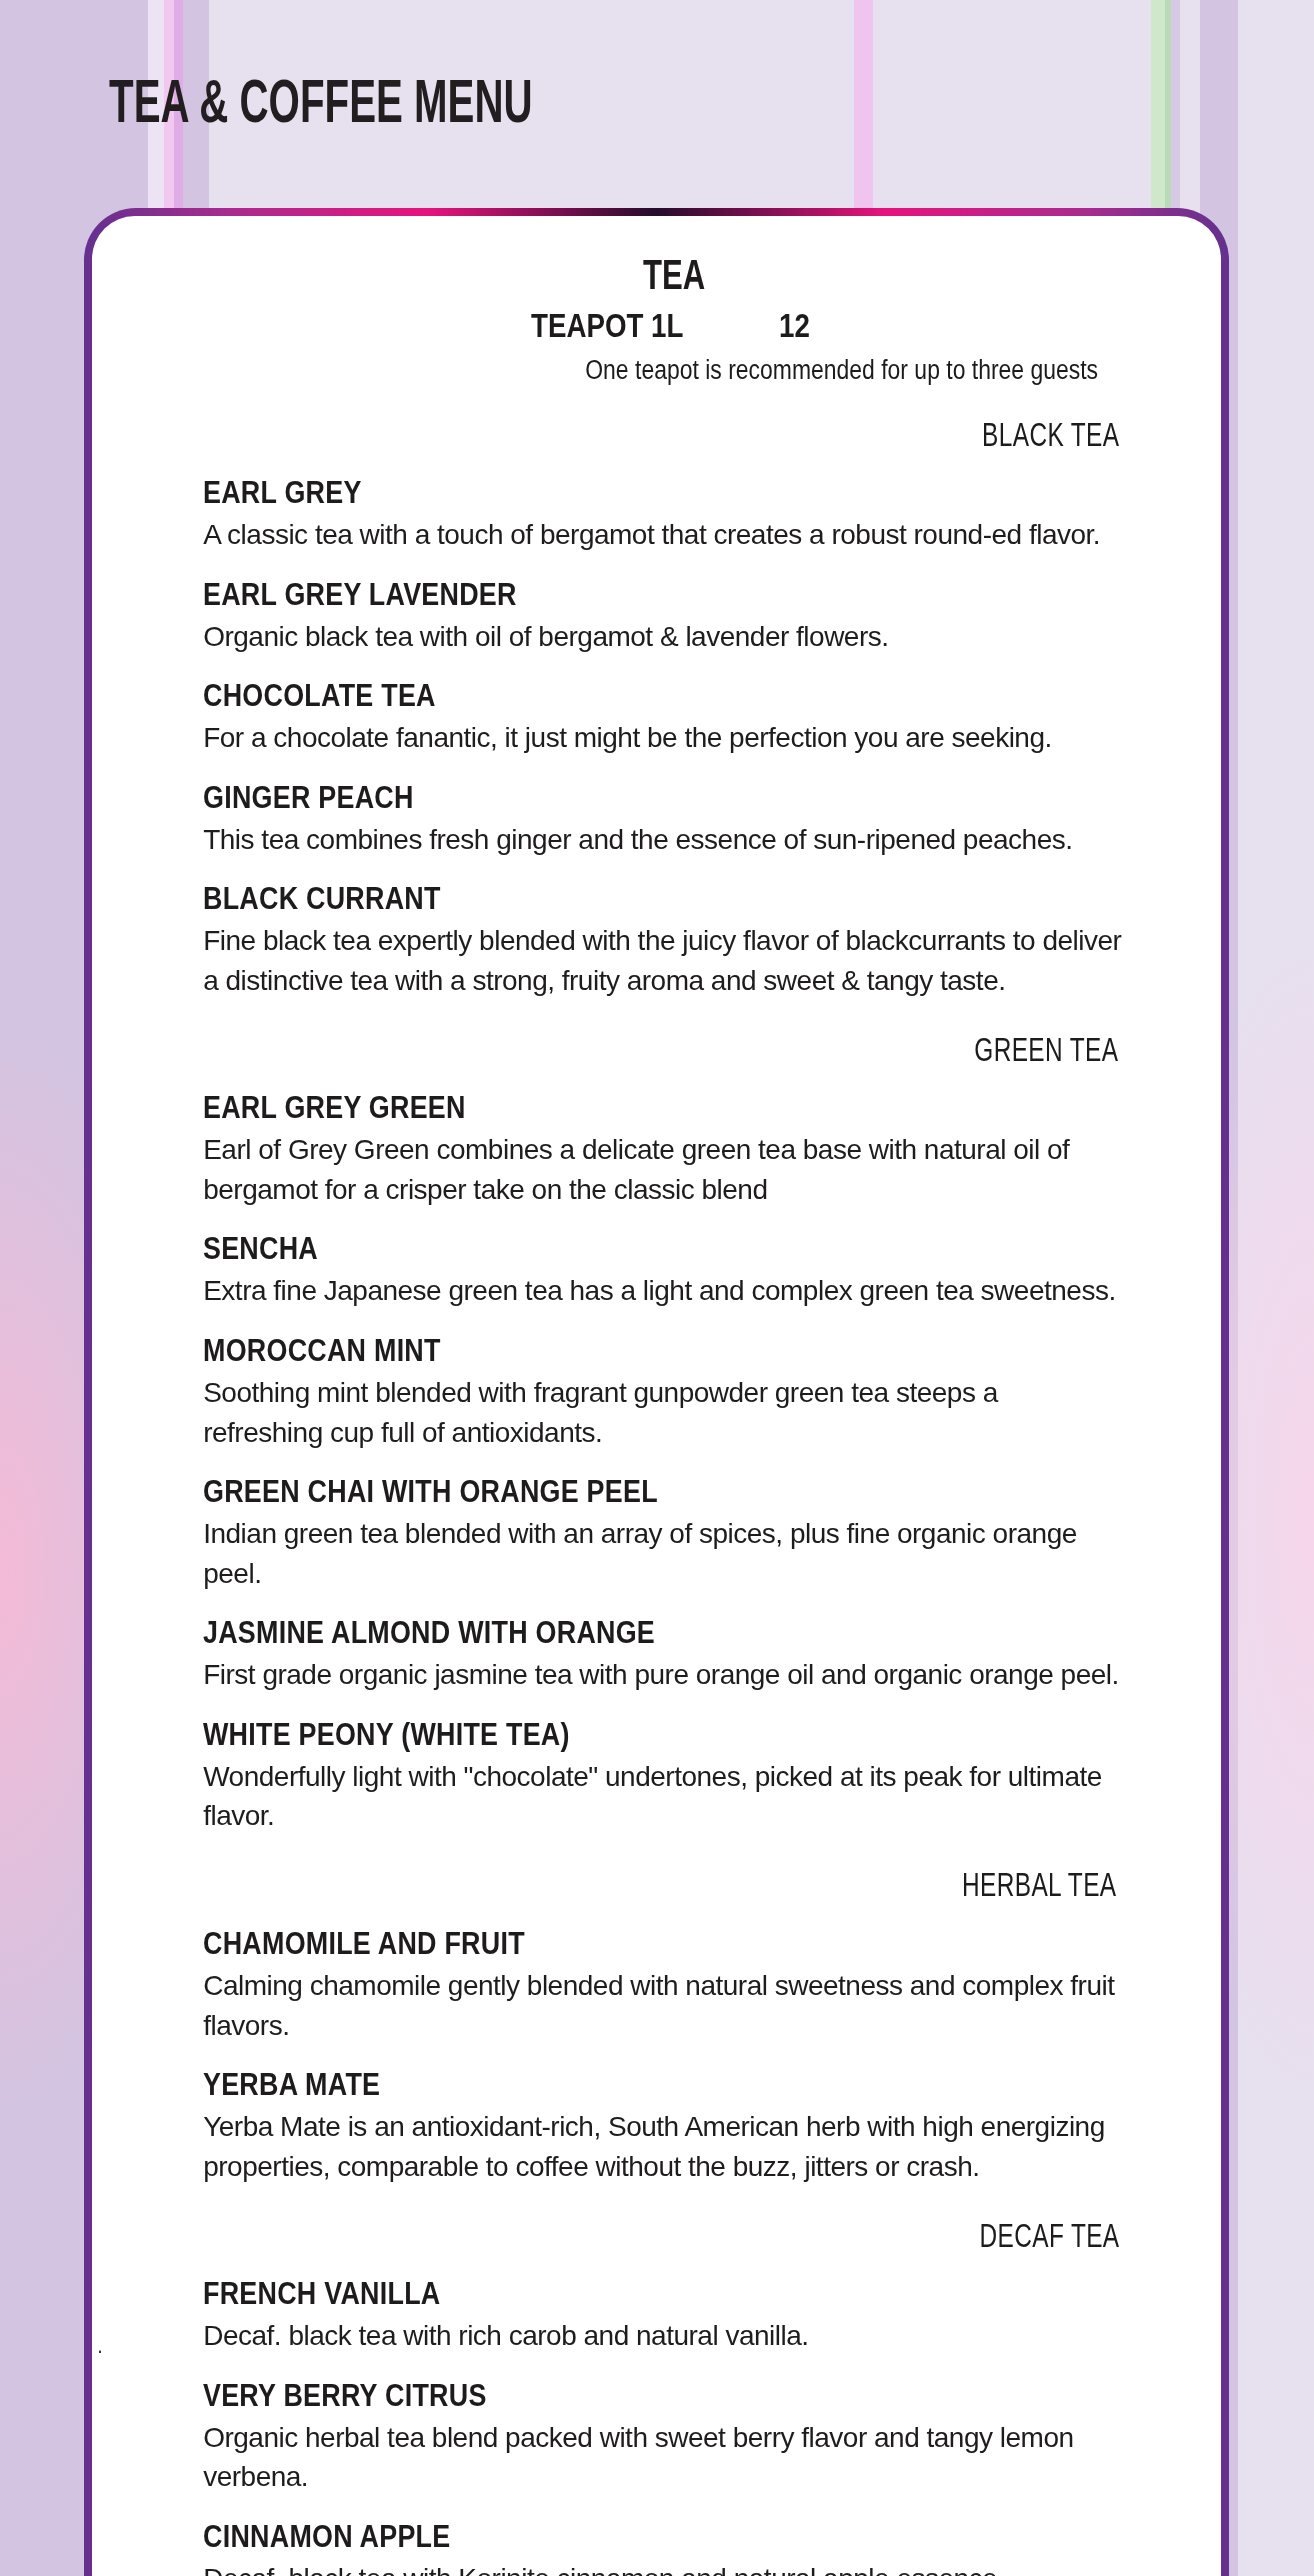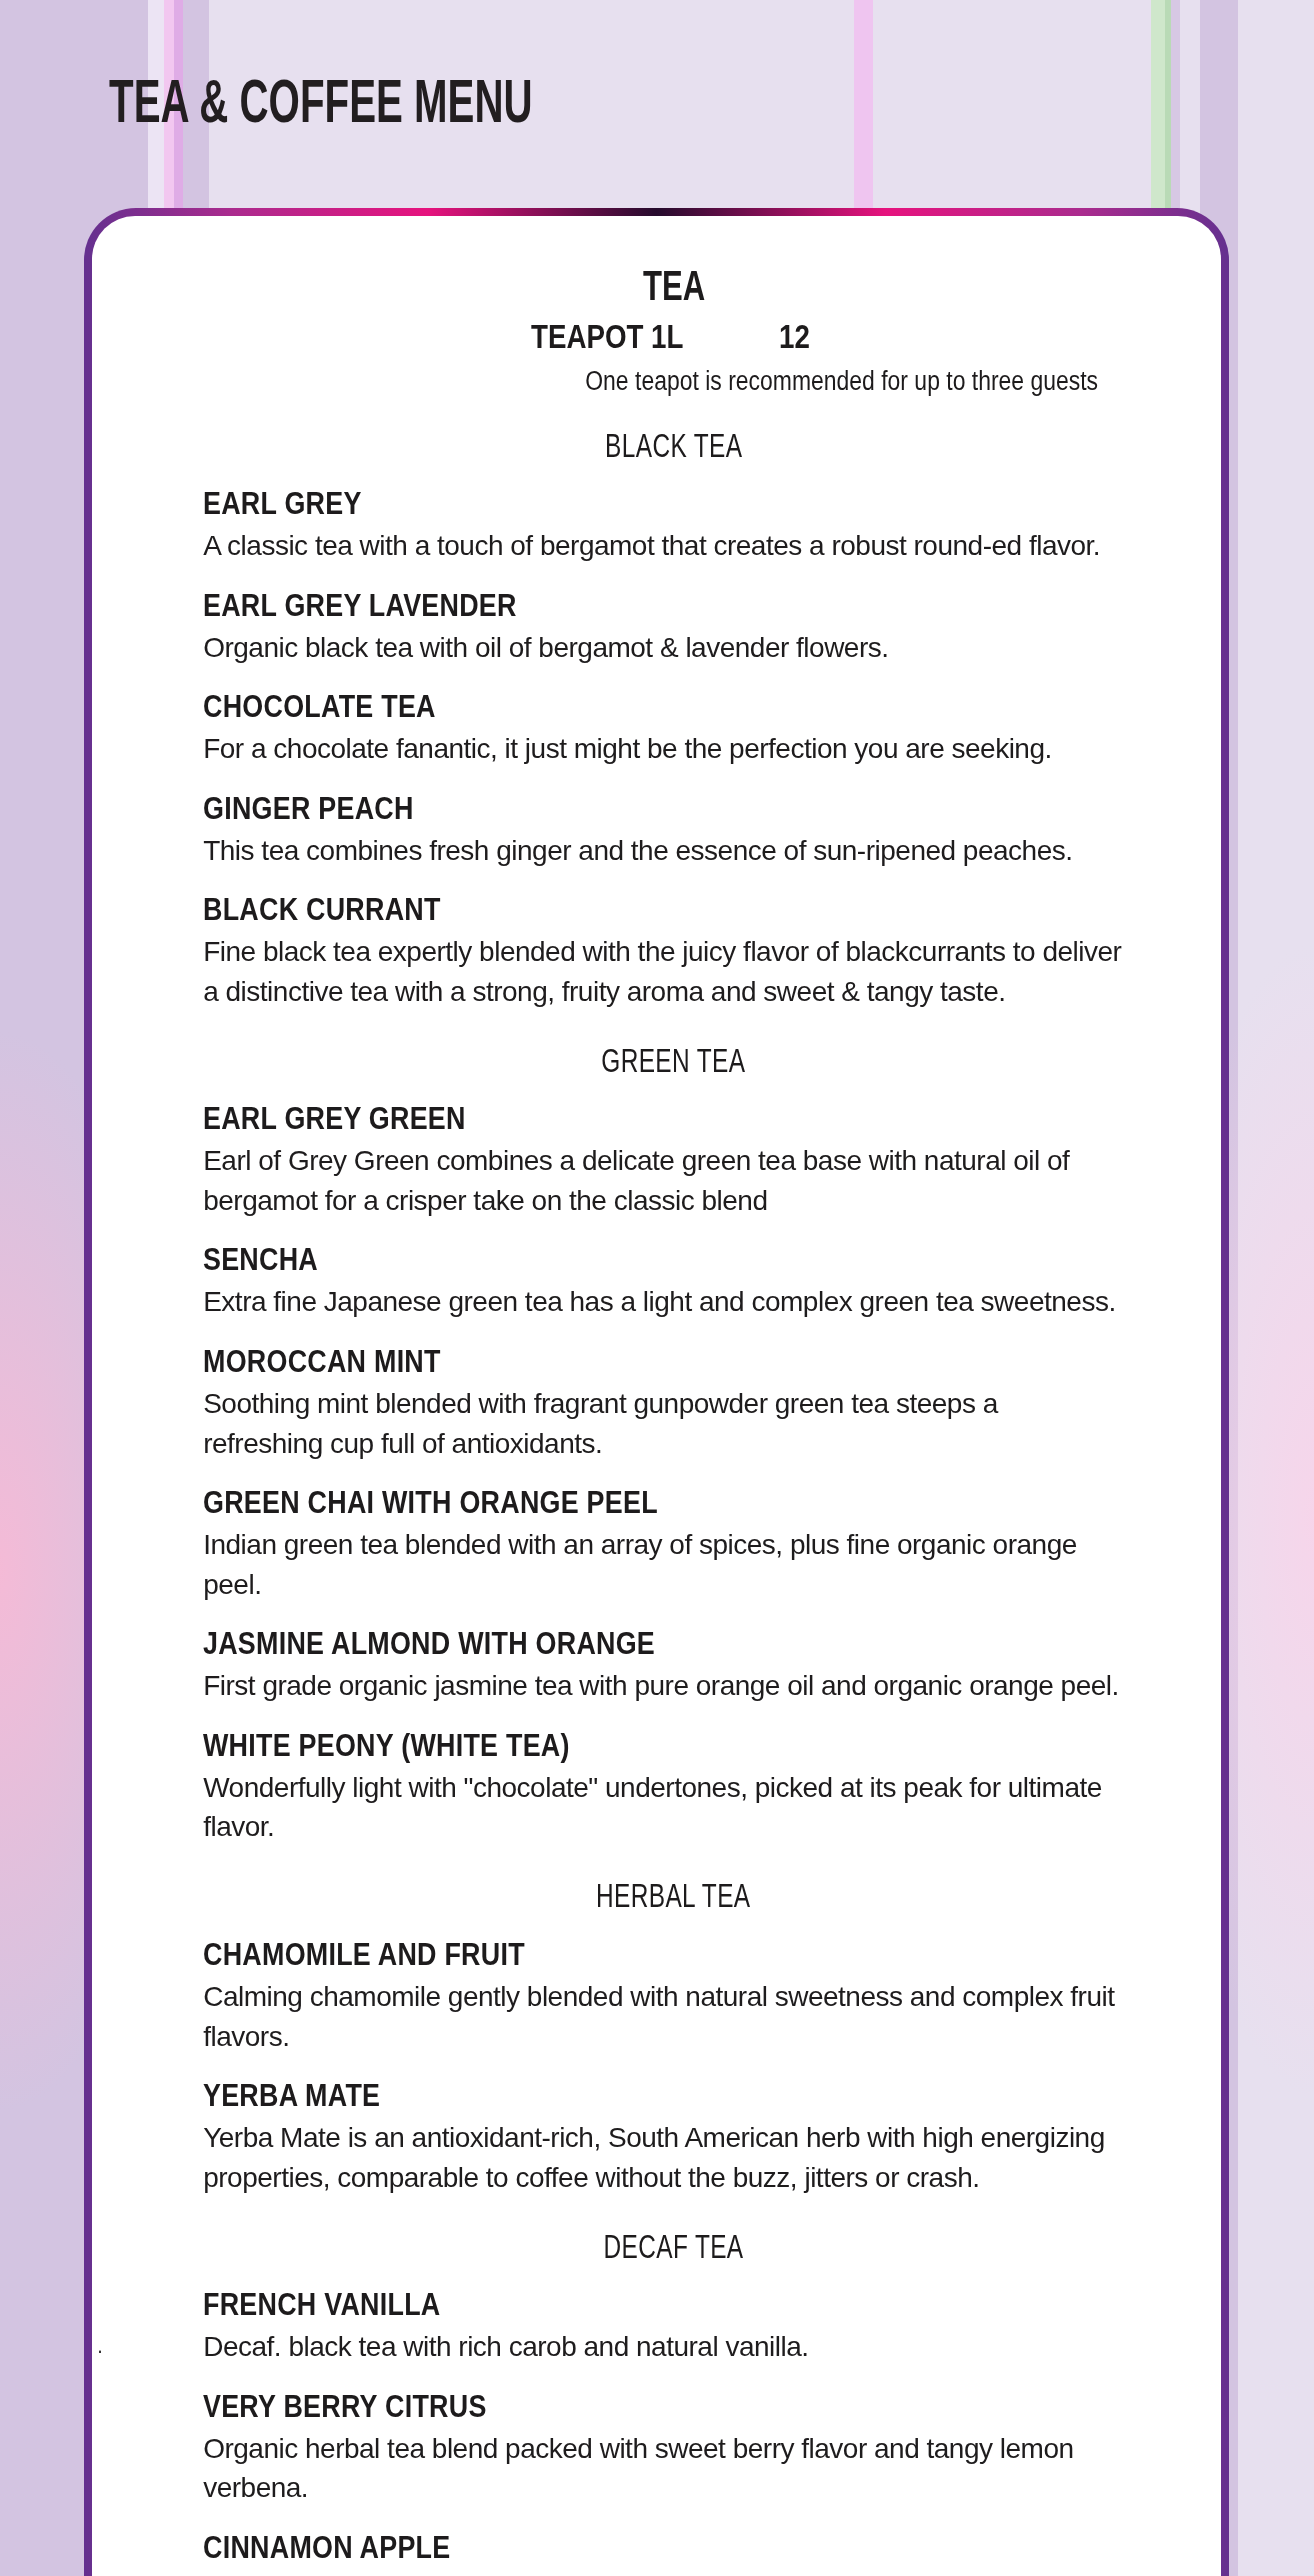--- a/index.html
+++ b/index.html
@@ -29,25 +29,25 @@
     font-size:61px;font-weight:700;letter-spacing:0;color:#221e20;}
   .condC{display:inline-block;transform:scaleX(0.66);transform-origin:50% 50%;white-space:nowrap;}
   .condC2{display:inline-block;transform:scaleX(0.74);transform-origin:50% 50%;white-space:nowrap;}
   .condL{display:inline-block;transform:scaleX(0.84);transform-origin:0 50%;white-space:nowrap;}
 
   .tea-card{position:absolute;left:84px;top:208px;width:1145px;height:2461px;box-sizing:border-box;
     border-radius:52px;padding:8.2px;
     background:linear-gradient(90deg,#64308f 0%,#ab2b8e 13%,#e6137e 30%,#260b2d 50%,#e6137e 70%,#ab2b8e 87%,#64308f 100%);}
   .tea-card-inner{width:100%;height:100%;box-sizing:border-box;background:#ffffff;border-radius:43px;
     padding:30px 77px 0 111px;overflow:hidden;}
-  .tea-heading{text-align:center;font-size:42px;font-weight:700;margin-top:16px;}
+  .tea-heading{text-align:center;font-size:42px;font-weight:700;margin-top:5px;}
   .teapot-row{text-align:center;margin-top:8.2px;font-size:33px;font-weight:700;}
   .teapot-row .gap{display:inline-block;width:67px;}
   .teapot-note{text-align:right;margin-top:9.3px;font-size:27px;font-weight:400;}
-  .section-heading{text-align:center;margin-top:30px;font-size:33px;font-weight:400;letter-spacing:0.5px;}
+  .section-heading{text-align:right;margin-top:30px;font-size:33px;font-weight:400;letter-spacing:0.5px;}
   .item-name{margin-top:20.6px;font-size:32px;font-weight:700;letter-spacing:0.3px;}
   .item-desc{margin-top:4.1px;font-size:28px;font-weight:400;line-height:1.42;
     letter-spacing:-0.5px;color:#1e1c1d;padding-right:20.6px;}
   .stray-mark{position:absolute;left:97px;top:2333px;font-size:21.6px;color:#333;}
 </style>
 </head>
 <body>
 
 <div class="page-title"><span class="condC">TEA &amp; COFFEE MENU</span></div>
 

